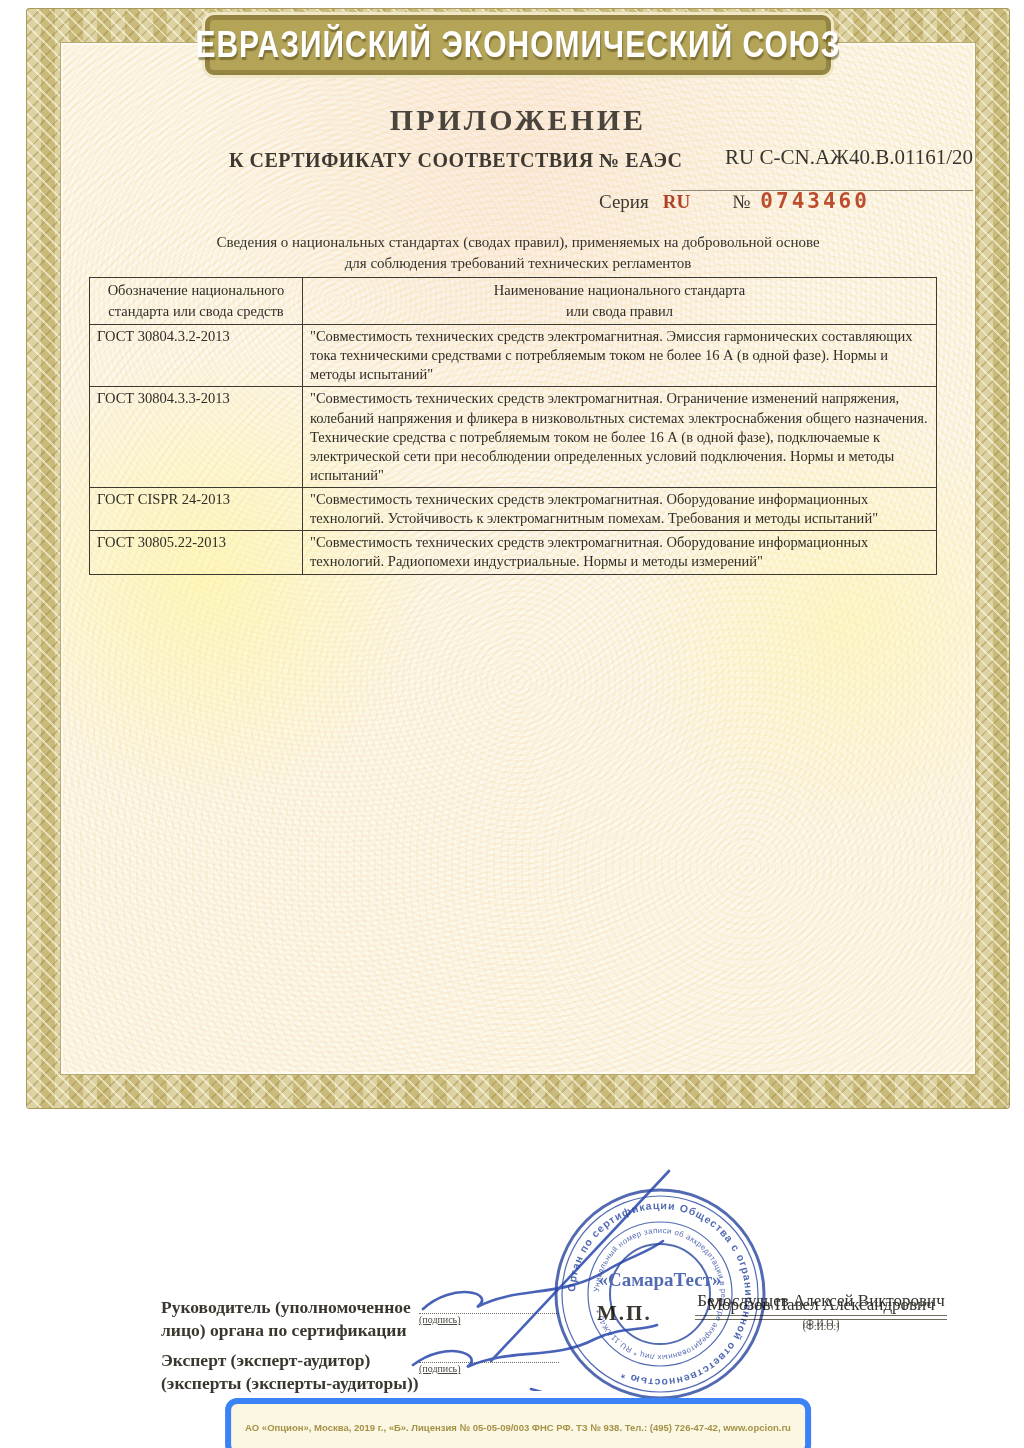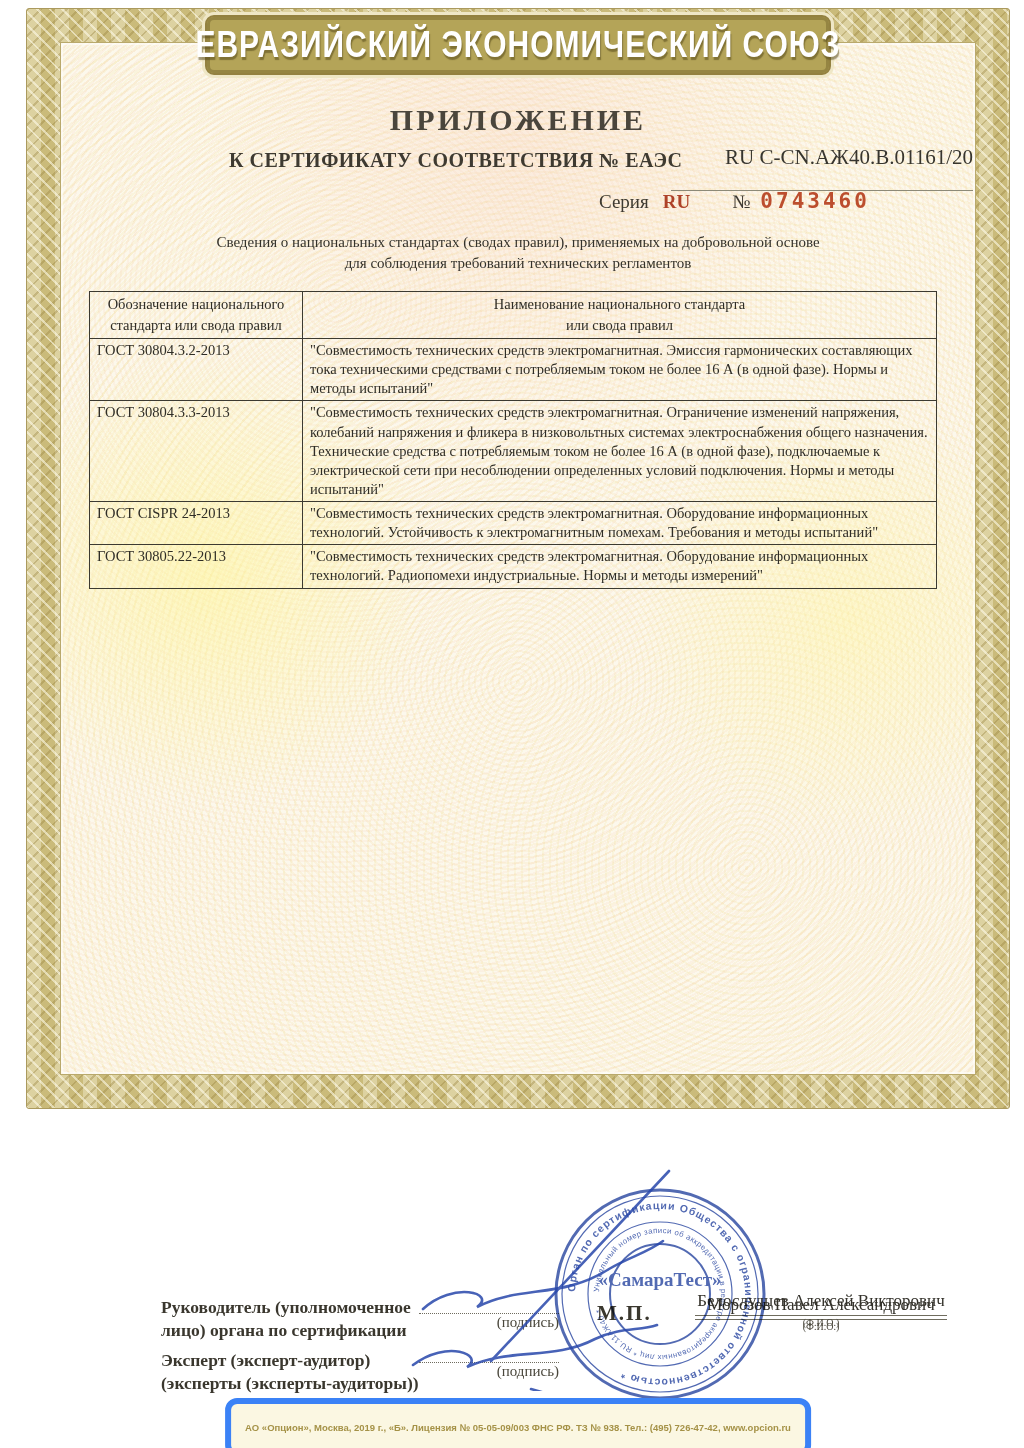--- a/index.html
+++ b/index.html
@@ -53,32 +53,32 @@
   }
   .series-line{top:146px;left:538px;font-size:19px;color:#3e3a31;}
   .series-ru{color:#ae4229;font-weight:bold;margin-left:14px;}
   .series-no{margin-left:42px;}
   .series-digits{
     margin-left:10px;font-family:"DejaVu Sans Mono", monospace;font-weight:bold;
     font-size:21px;letter-spacing:3px;color:#bc4e2e;
   }
   .intro{left:0;right:0;top:189px;text-align:center;font-size:15px;line-height:1.38;color:#34322b;}
   table.standards{
-    position:absolute;left:28px;top:248px;width:848px;border-collapse:collapse;
+    position:absolute;left:28px;top:234px;width:848px;border-collapse:collapse;
     font-size:14.5px;line-height:1.32;color:#2f2d26;
   }
   table.standards th, table.standards td{
     border:1.4px solid #3c3a31;padding:2px 7px;vertical-align:top;text-align:left;
     background:transparent;font-weight:normal;
   }
   table.standards th{text-align:center;line-height:1.45;}
   table.standards td.code{width:198px;white-space:nowrap;}
   .sig-label{left:100px;font-weight:bold;font-size:17.5px;line-height:1.32;color:#3a372e;width:330px;}
   .sig-line{border-bottom:1.3px dotted #6f6c5e;}
-  .sig-caption{font-size:15px;color:#4a473c;text-align:right;}
+  .sig-caption{font-size:10px;color:#4a473c;text-align:left;text-decoration:underline;}
   .fio-block{width:252px;text-align:center;font-size:17px;color:#34322b;}
   .fio-block .nm{border-bottom:1px solid #6f6c5e;padding-bottom:4px;white-space:nowrap;}
   .fio-block .cap{font-size:10px;color:#4a473c;margin-top:1px;}
   .mp{left:536px;top:1258px;font-weight:bold;font-size:21px;letter-spacing:2px;color:#3a372e;}
   .stamp{left:488px;top:1140px;width:222px;height:222px;opacity:0.88;mix-blend-mode:multiply;}
   .ink{left:0;top:0;width:916px;height:1348px;pointer-events:none;}
   .footer-pill{
     position:absolute;left:50%;transform:translateX(-50%);top:1390px;z-index:6;
     background:#fbf7e2;border:6px solid #3b82f6;border-radius:12px;
     padding:18px 14px;font-family:"Liberation Sans", sans-serif;font-weight:bold;
@@ -109,21 +109,21 @@
     <div class="abs intro">
       <div>Сведения о национальных стандартах (сводах правил), применяемых на добровольной основе</div>
       <div>для соблюдения требований технических регламентов</div>
     </div>
 
     <table class="standards">
       <thead>
         <tr>
           <th>
             <div>Обозначение национального</div>
-            <div>стандарта или свода правил</div>
+            <div>стандарта или свода средств</div>
           </th>
           <th>
             <div>Наименование национального стандарта</div>
             <div>или свода правил</div>
           </th>
         </tr>
       </thead>
       <tbody>
         <tr>
           <td class="code">ГОСТ 30804.3.2-2013</td>

